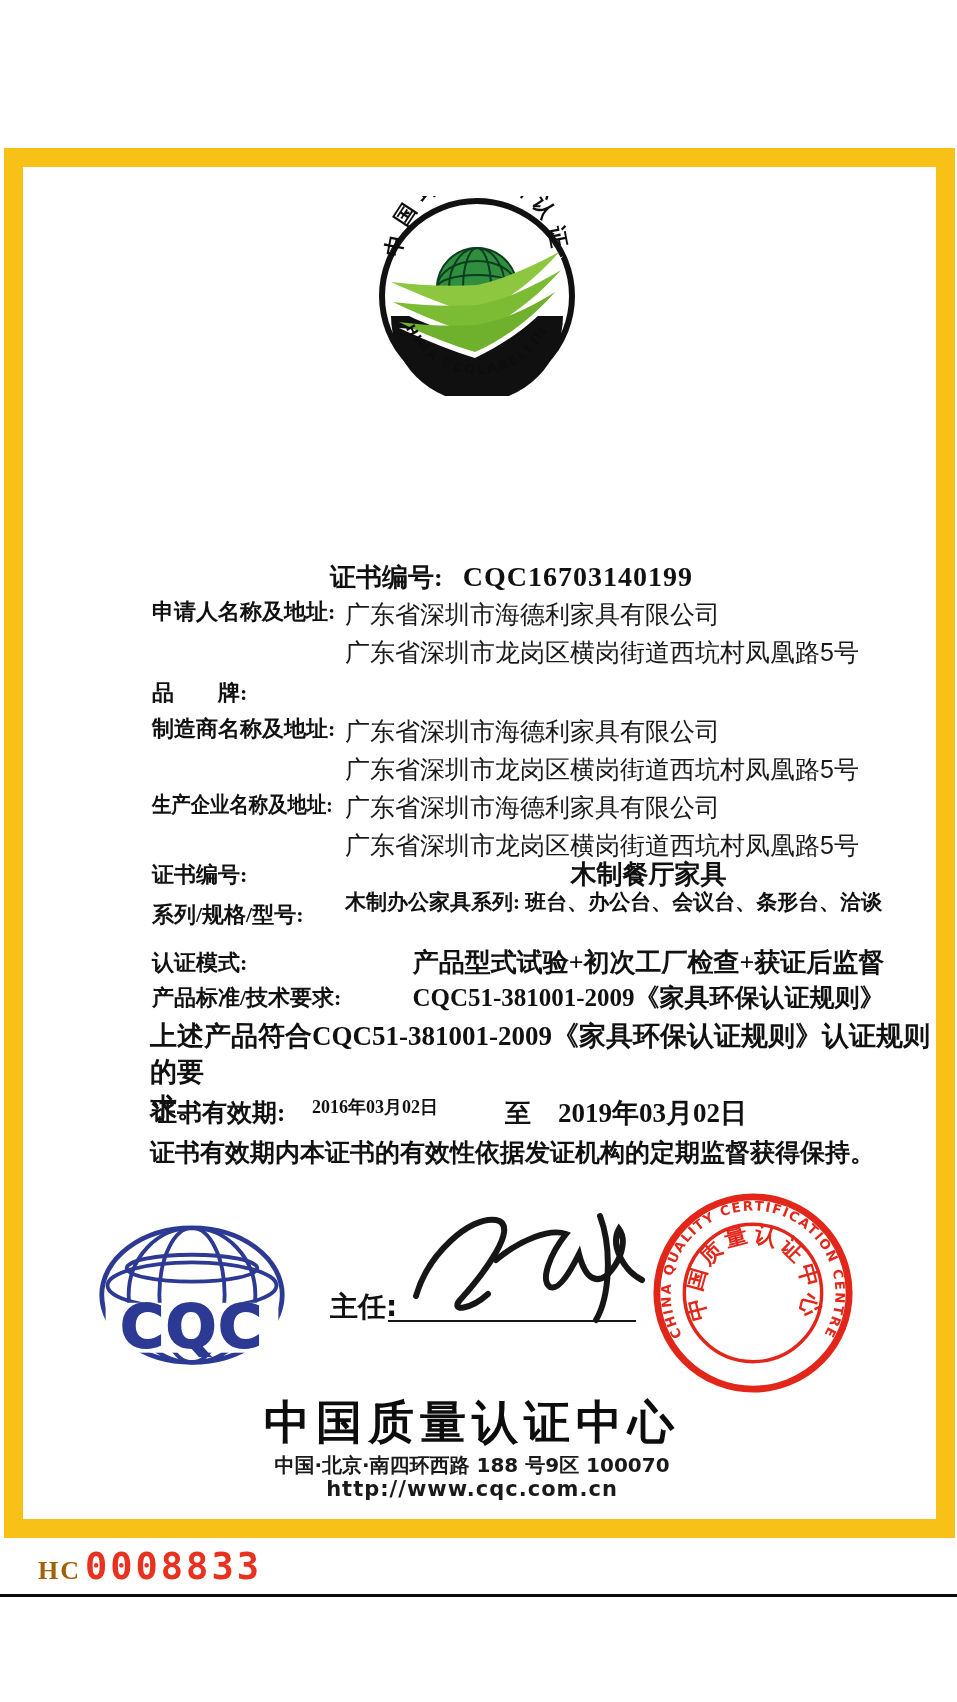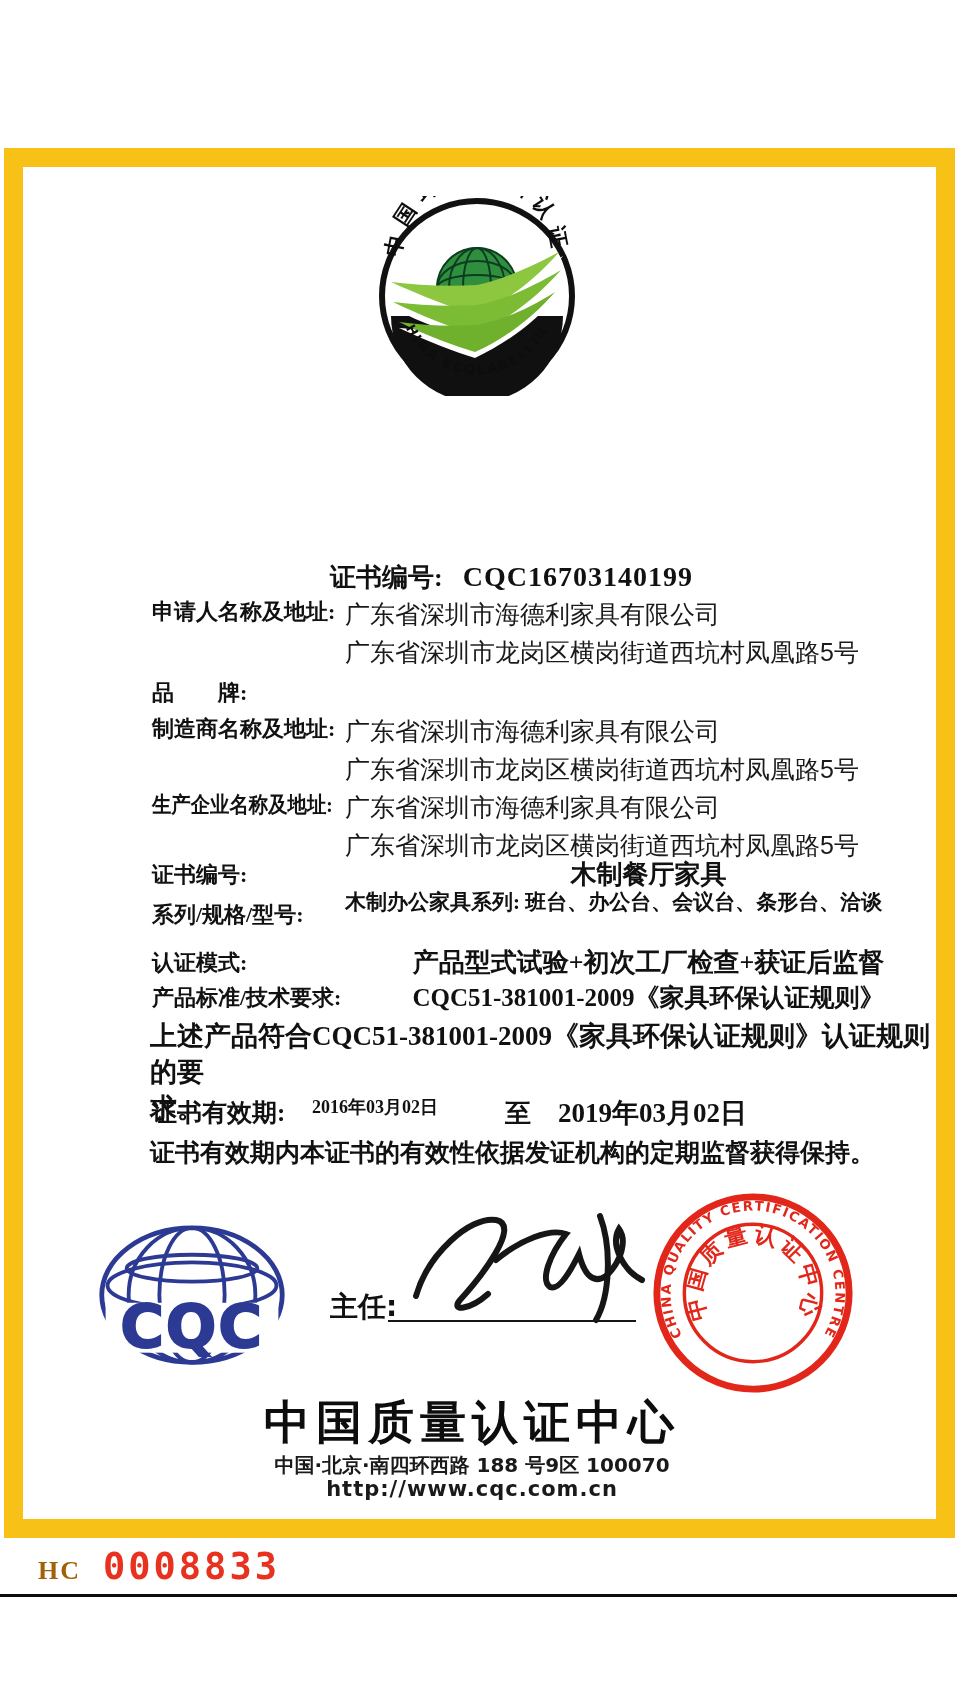--- a/index.html
+++ b/index.html
@@ -44,21 +44,21 @@
   .orgaddr{left:0;top:1452px;width:944px;text-align:center;
            font-family:"DejaVu Sans","Liberation Sans",sans-serif;
            font-weight:600;font-size:20px;color:#1a1a1a;}
   .orgsite{left:0;top:1477px;width:944px;text-align:center;
            font-family:"DejaVu Sans","Liberation Sans",sans-serif;
            font-weight:600;font-size:21px;letter-spacing:1px;color:#1a1a1a;}
   
   .serial{left:38px;top:1545px;white-space:nowrap;}
   .serial .pfx{font-size:26px;color:#a16207;font-weight:600;letter-spacing:2px;}
   .serial .num{font-family:"DejaVu Sans Mono","Liberation Mono",monospace;
-               font-size:37px;color:#E8321F;font-weight:700;letter-spacing:3px;margin-left:18px;}
+               font-size:37px;color:#E8321F;font-weight:700;letter-spacing:3px;}
   .botline{left:0;top:1594px;width:957px;height:3px;background:#0c0c0c;}
 </style>
 </head>
 <body>
 
 <div id="page">
 
   <div id="frame" class="abs"></div>
 
   <svg class="abs" style="left:377px;top:196px;" width="200" height="200" viewBox="0 0 200 200">

